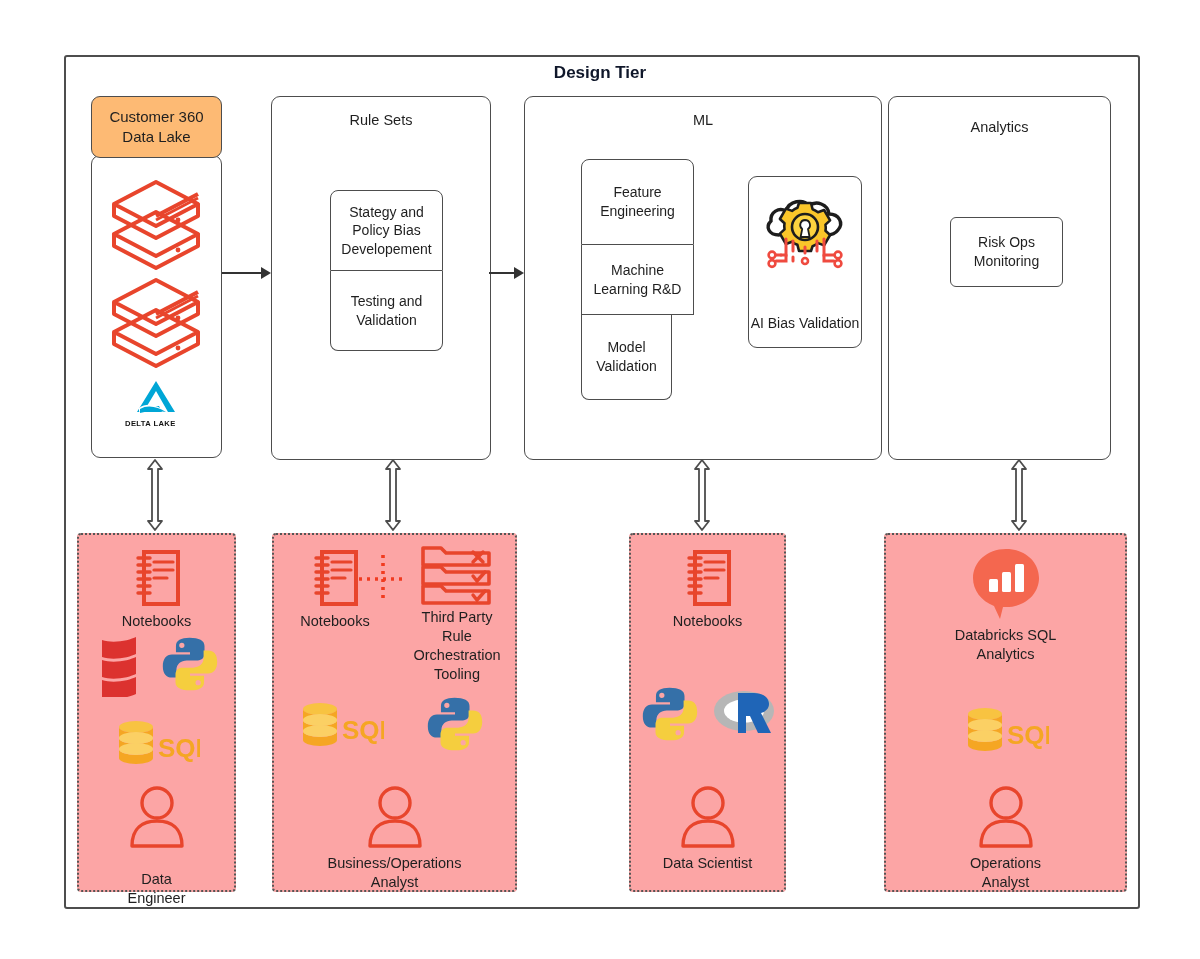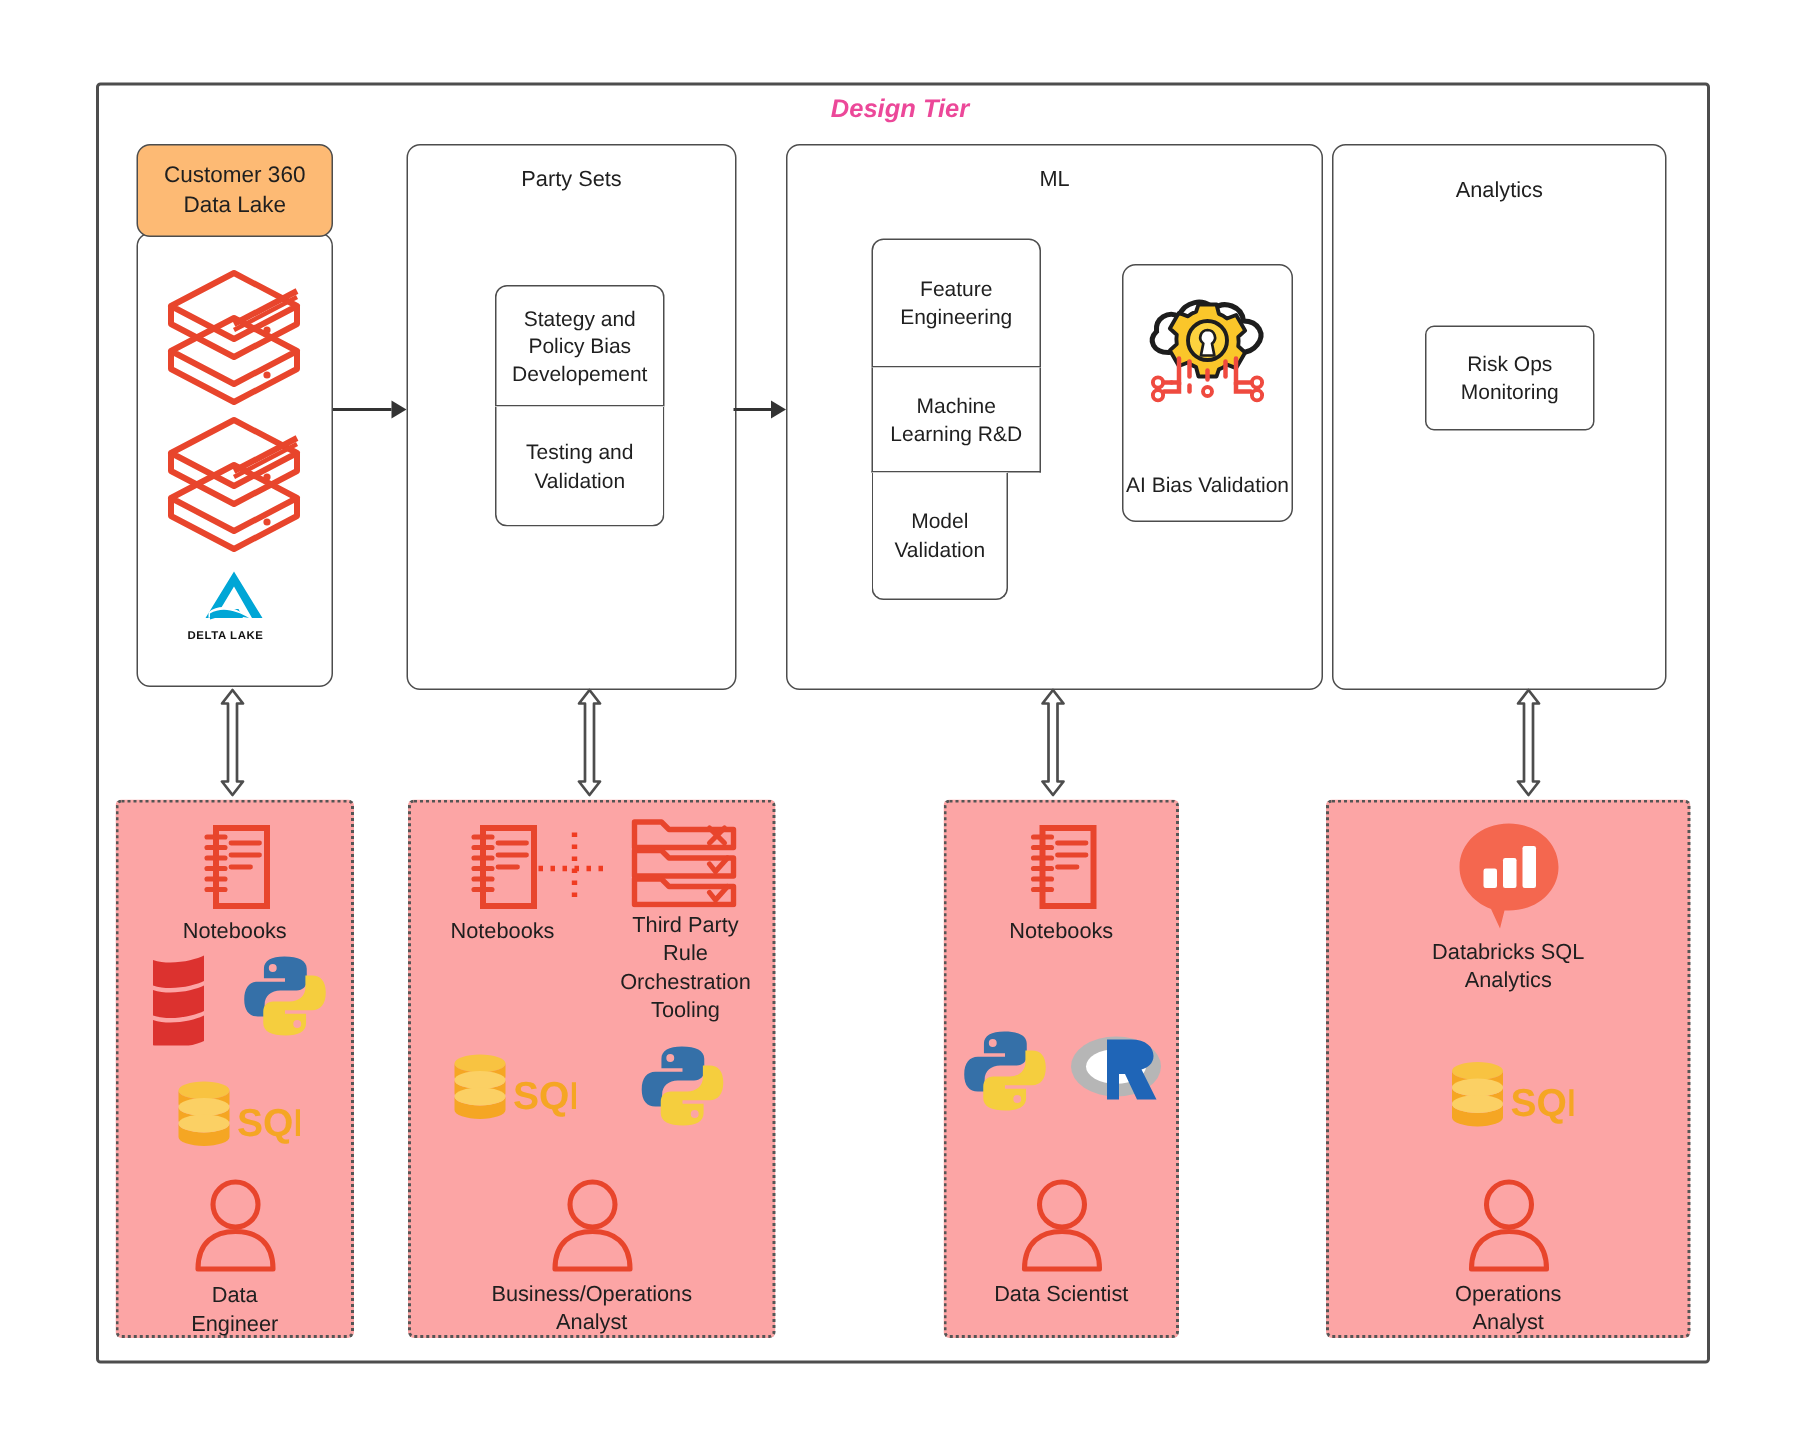--- a/index.html
+++ b/index.html
@@ -6,21 +6,21 @@
   body{width:1200px;height:959px;position:relative;
        font-family:"Liberation Sans","DejaVu Sans",sans-serif;
        color:#1f1f1f;overflow:hidden;}
 
   .canvas{position:absolute;left:0;top:0;width:1200px;height:959px;}
 
   
   #outer-frame{position:absolute;left:64px;top:55px;width:1072px;height:850px;
                border:2px solid #4d4d4d;border-radius:3px;background:#fff;}
   #design-tier-title{position:absolute;left:64px;top:63px;width:1072px;
-                     text-align:center;font-size:17px;font-weight:bold;color:#ec4899;font-style:italic;}
+                     text-align:center;font-size:17px;font-weight:bold;color:#0f172a;}
 
   
   .tier-panel{position:absolute;border:1.6px solid #4d4d4d;border-radius:9px;background:#fff;}
   .tier-title{position:absolute;left:0;width:100%;text-align:center;font-size:14.5px;color:#1f1f1f;}
   #c360-header{position:absolute;left:91px;top:96px;width:131px;height:62px;
                border:1.6px solid #4d4d4d;border-radius:9px;background:#fdba74;
                display:flex;align-items:center;justify-content:center;text-align:center;
                font-size:15px;line-height:1.32;box-sizing:border-box;z-index:3;}
   #c360-body{position:absolute;left:91px;top:155px;width:131px;height:303px;
              border:1.6px solid #4d4d4d;border-radius:9px;background:#fff;box-sizing:border-box;z-index:2;}
@@ -130,21 +130,21 @@
       <svg width="46" height="40" viewBox="0 0 46 40" style="margin:0 auto;">
         <path d="M23 3 L42 34 L35 34 L23 13 L14 28 L26 28 L29 34 L4 34 Z" fill="#00a6d6"></path>
         <path d="M6 30 C14 24, 24 27, 32 33 C22 31, 13 31, 6 34 Z" fill="#ffffff"></path>
         <path d="M7 31 C15 26, 25 29, 33 34 C23 32, 14 33, 7 35 Z" fill="#00a6d6"></path>
       </svg>
       <div style="font-size:7.6px;font-weight:bold;letter-spacing:0.4px;color:#111;margin-top:1px;">DELTA LAKE</div>
     </div>
   </div>
 
   <div class="tier-panel" id="panel-rulesets">
-    <div class="tier-title" style="top:15px;">Party Sets</div>
+    <div class="tier-title" style="top:15px;">Rule Sets</div>
   </div>
   <div class="inner-box" id="box-strategy">
     <span>Stategy and Policy Bias Developement</span>
   </div>
   <div class="inner-box" id="box-testing">
     <span>Testing and Validation</span>
   </div>
 
   <div class="tier-panel" id="panel-ml">
     <div class="tier-title" style="top:15px;">ML</div>
@@ -299,21 +299,21 @@
       </div>
     </div>
 
     <div class="cell" style="left:0;top:249px;width:155px;">
       <div class="icon-wrap">
         <svg width="62" height="64" viewBox="0 0 62 64">
           <circle cx="31" cy="19" r="15" fill="none" stroke="#e8452c" stroke-width="3.4"></circle>
           <path d="M6 62 C6 44, 17 37, 31 37 C45 37, 56 44, 56 62 Z" fill="none" stroke="#e8452c" stroke-width="3.4" stroke-linejoin="round"></path>
         </svg>
       </div>
-      <div class="lbl" style="margin-top:7px;">
+      <div class="lbl" style="margin-top:22px;">
         <span>Data</span><br>
         <span>Engineer</span>
       </div>
     </div>
   </div>
 
   <div class="persona-panel" id="persona-2">
 
     <div class="cell" style="left:6px;top:12px;width:110px;">
       <div class="icon-wrap">

